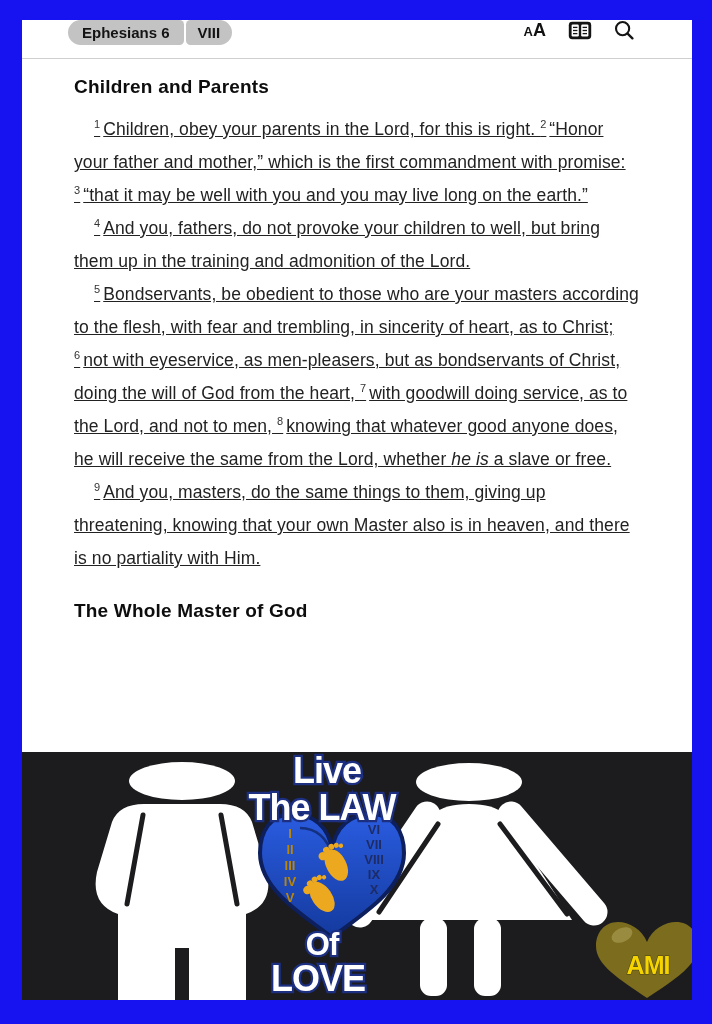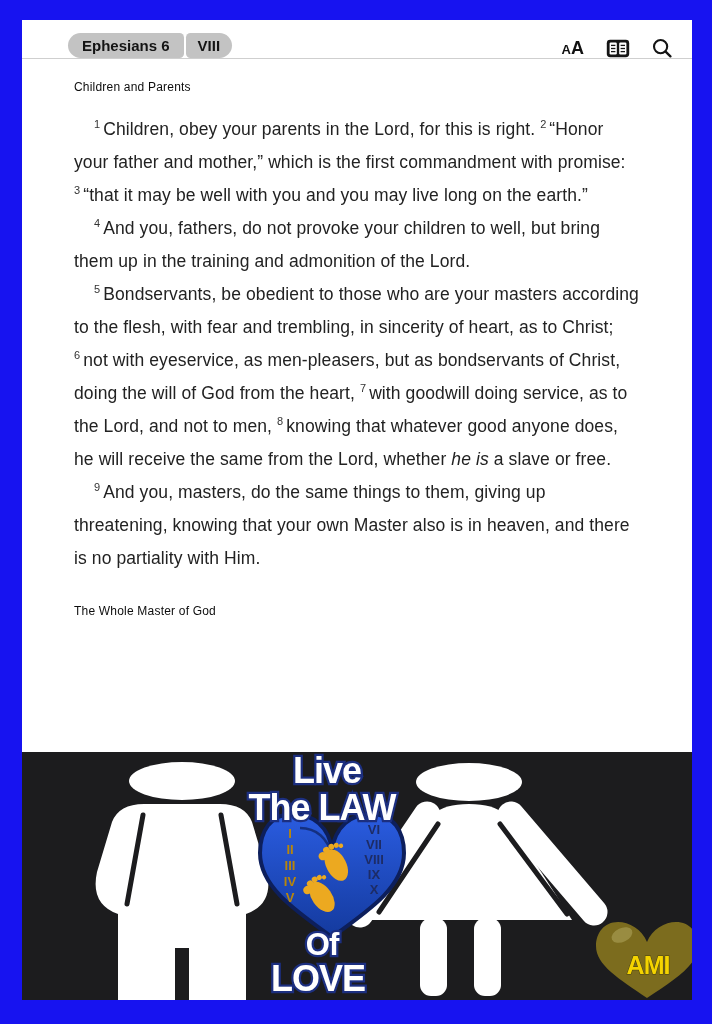--- a/index.html
+++ b/index.html
@@ -8,46 +8,46 @@
     background:#1713f0;
     font-family:"Liberation Sans",sans-serif;
     overflow:hidden;
   }
   .page{
     position:absolute;left:22px;top:20px;width:670px;height:980px;
     background:#ffffff;overflow:hidden;
   }
   
   .reader-header{
-    height:38px;display:flex;align-items:flex-end;justify-content:space-between;
-    padding:0 20px 0 46px;border-bottom:1.5px solid #cfcfcf;background:#fff;
+    height:38px;display:flex;align-items:flex-start;justify-content:space-between;
+    padding:0 58px 0 46px;border-bottom:1.5px solid #cfcfcf;background:#fff;
   }
   .pill-group{display:flex;align-items:center;}
   .pill{
     background:#c3c3c3;color:#141414;font-weight:700;font-size:15px;
     padding:5px 14px;line-height:1;cursor:pointer;white-space:nowrap;
   }
   .pill.left{border-radius:14px 5px 5px 14px;}
   .pill.right{border-radius:5px 14px 14px 5px;margin-left:2px;padding:5px 12px;}
   .header-icons{display:flex;align-items:center;gap:22px;}
   .aa-btn{font-weight:700;color:#111;line-height:1;cursor:pointer;display:flex;align-items:baseline;}
   .aa-btn .a-small{font-size:13px;}
   .aa-btn .a-big{font-size:18px;}
   .icon-btn{display:flex;align-items:center;cursor:pointer;}
   
   .reader-content{
     padding:8px 52px 0 52px;color:#222;font-size:17.5px;line-height:33px;
     letter-spacing:.1px;
   }
   .reader-content h2{
-    font-size:12px;line-height:24px;color:#0d0d0d;font-weight:400;
+    font-size:19px;line-height:24px;color:#0d0d0d;font-weight:700;
     margin:24px 0 14px 0;letter-spacing:.2px;
   }
   .reader-content h2:first-child{margin-top:8px;}
-  .reader-content p{margin:0;text-indent:20px;}
+  .reader-content p{margin:0;text-indent:20px;text-decoration:underline;}
   .vnum{
     font-size:11px;font-weight:400;color:#333;
     vertical-align:7px;line-height:0;margin-right:3px;
   }
   
   .footer-art{position:absolute;left:0;bottom:0;width:670px;height:248px;}
   .footer-art svg{display:block;}
 </style>
 </head>
 <body>

